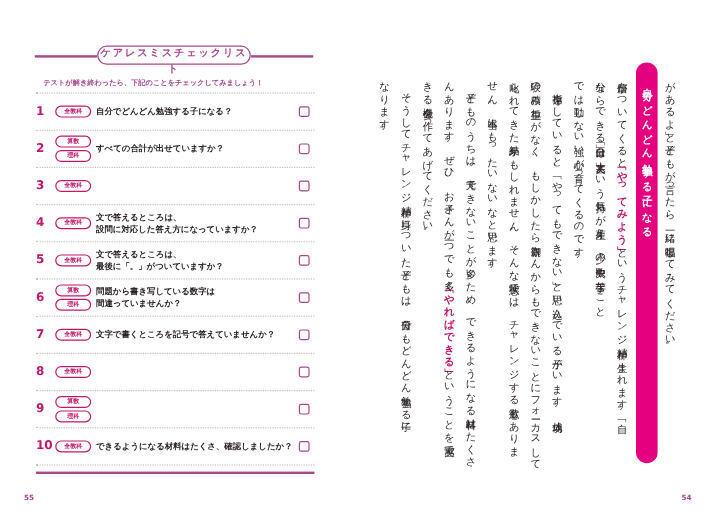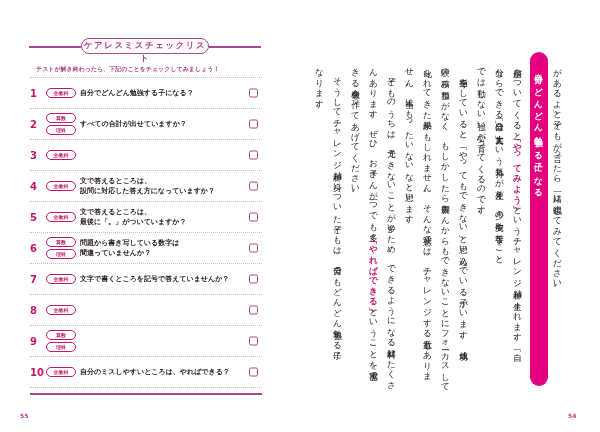--- a/index.html
+++ b/index.html
@@ -117,21 +117,21 @@
           <div class="tag">算数</div>
           <div class="tag">理科</div>
         </div>
         <div class="cb"></div>
       </div>
       <div class="item">
         <div class="num">10</div>
         <div class="tags">
           <div class="tag">全教科</div>
         </div>
-        <div class="q">自分のミスしやすいところは、やればできる？</div>
+        <div class="q">できるようになる材料はたくさ、確認しましたか？</div>
         <div class="cb"></div>
       </div>
     </div>
 
   <div class="bottom-line"></div>
   <div class="pgnum" style="left:20px">55</div>
 </div>
 
 <div class="page right" id="rightpage">
   <div class="pill-v">

